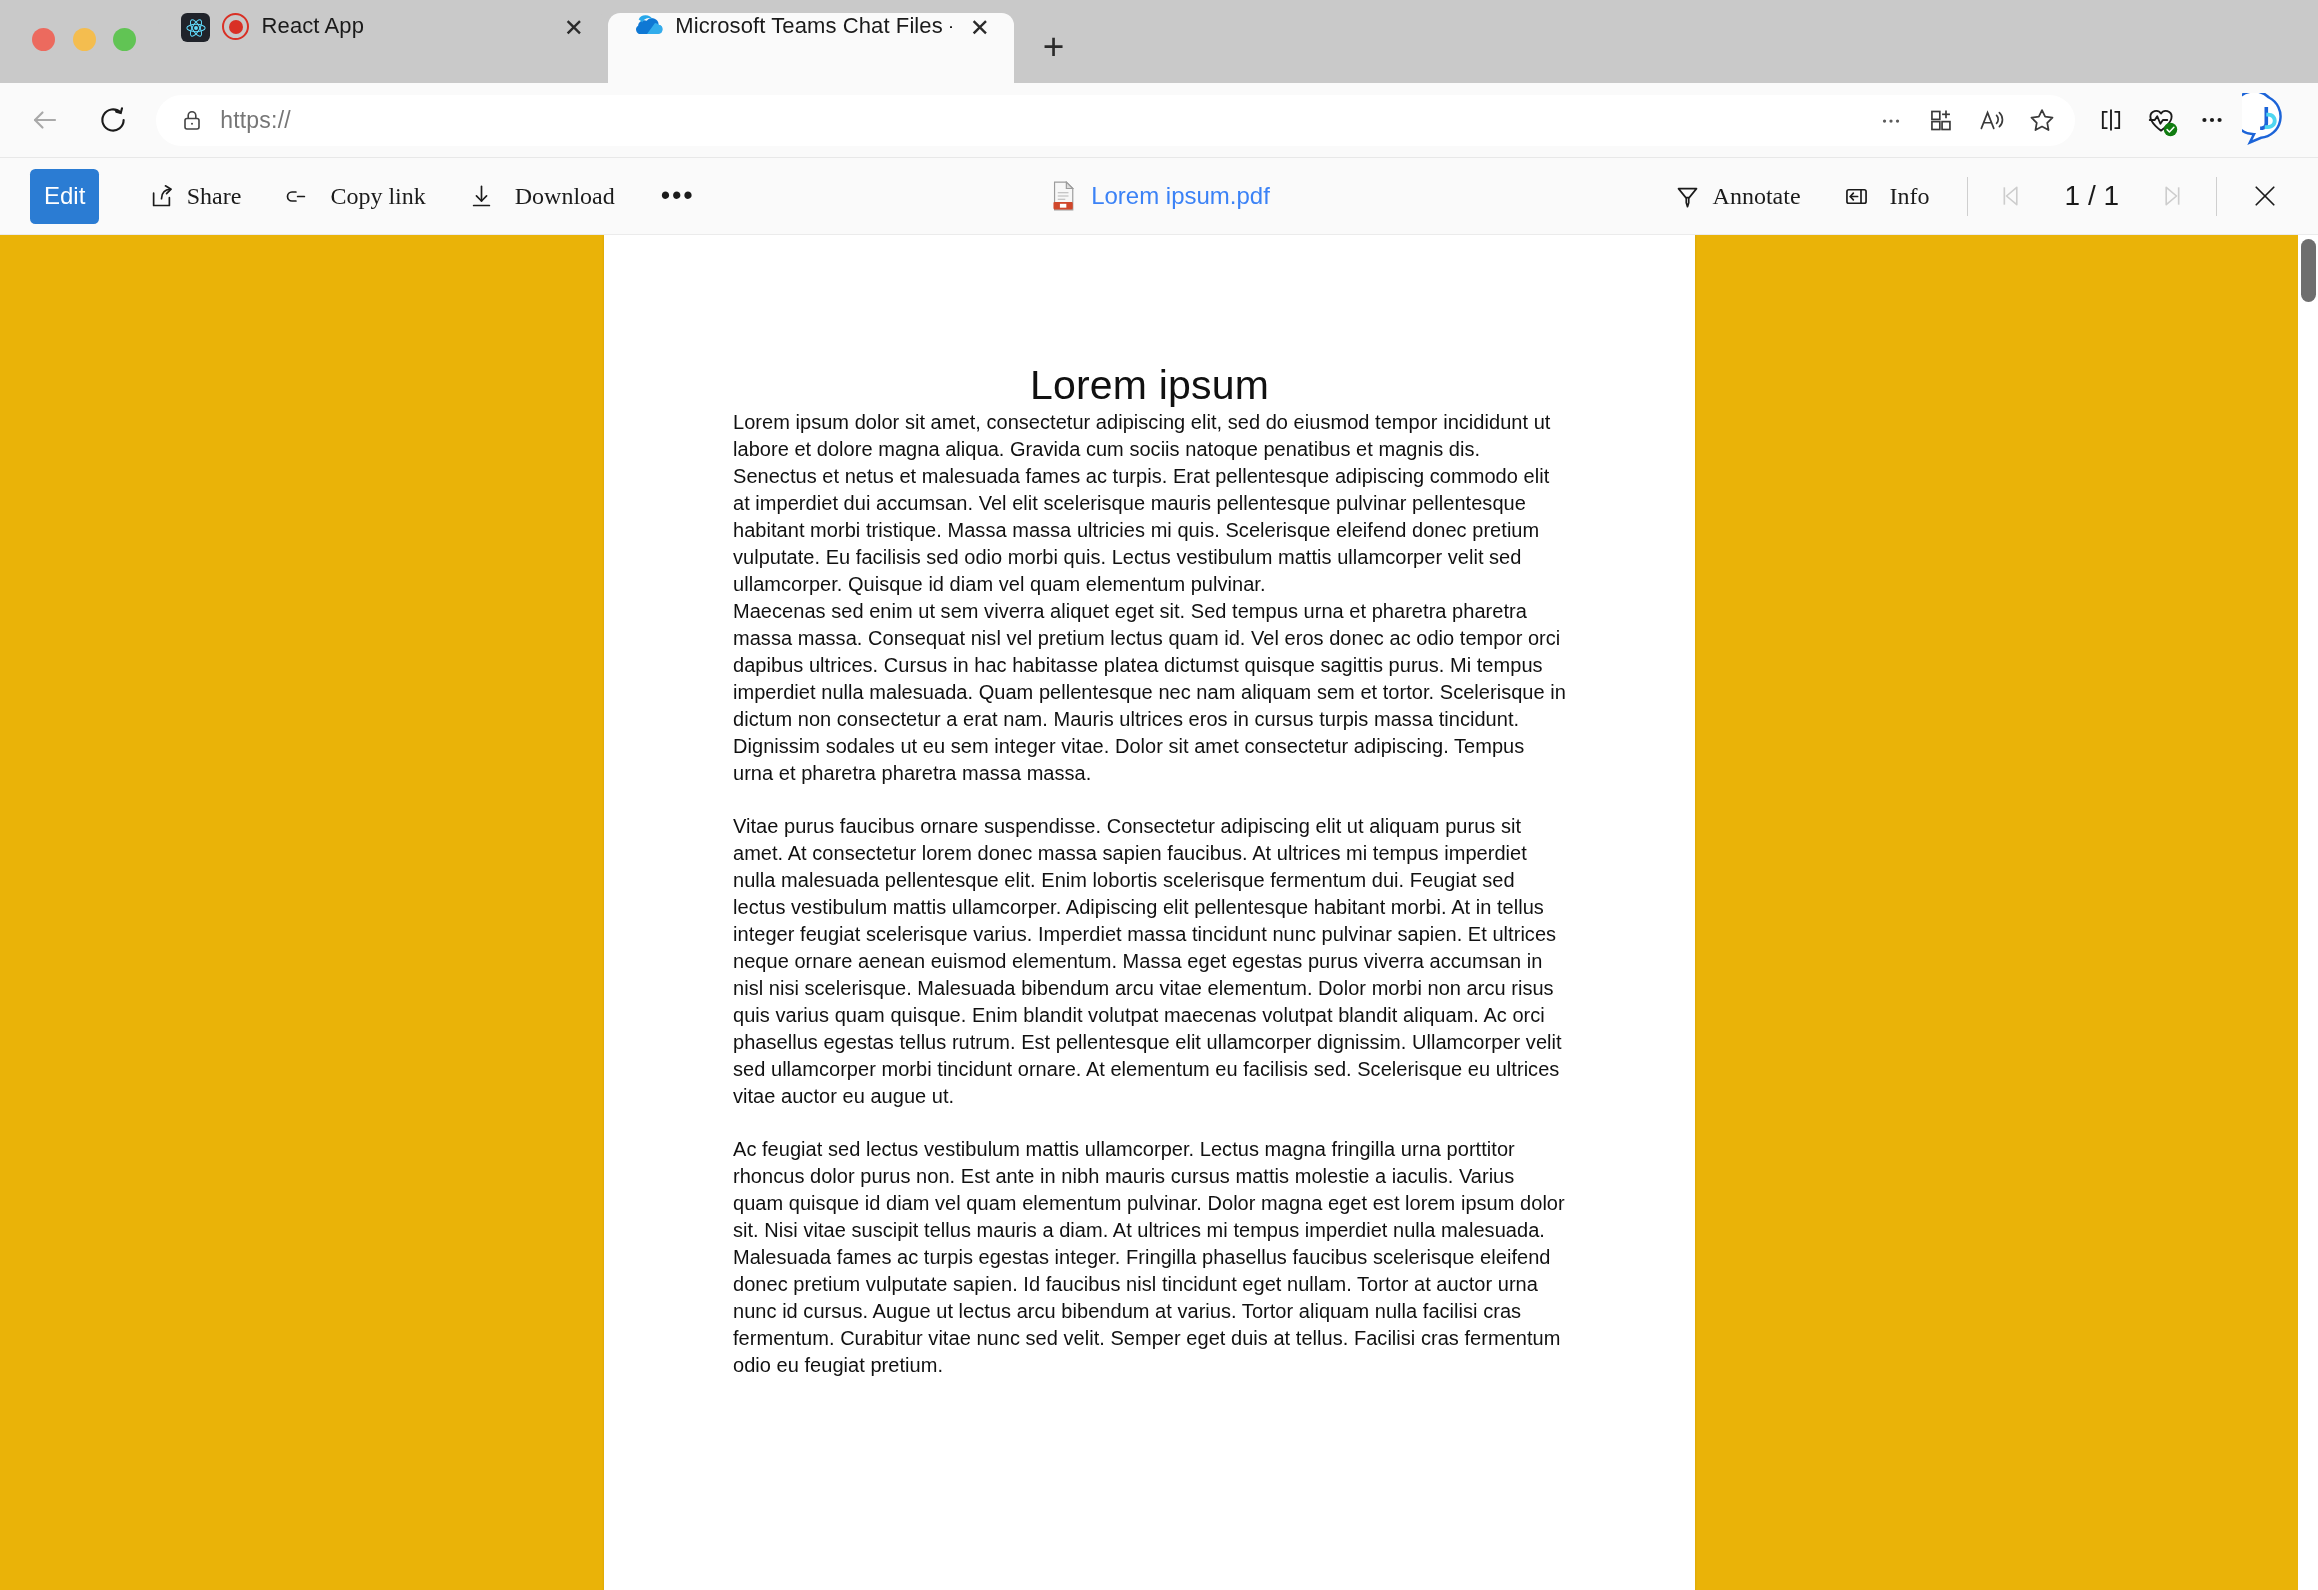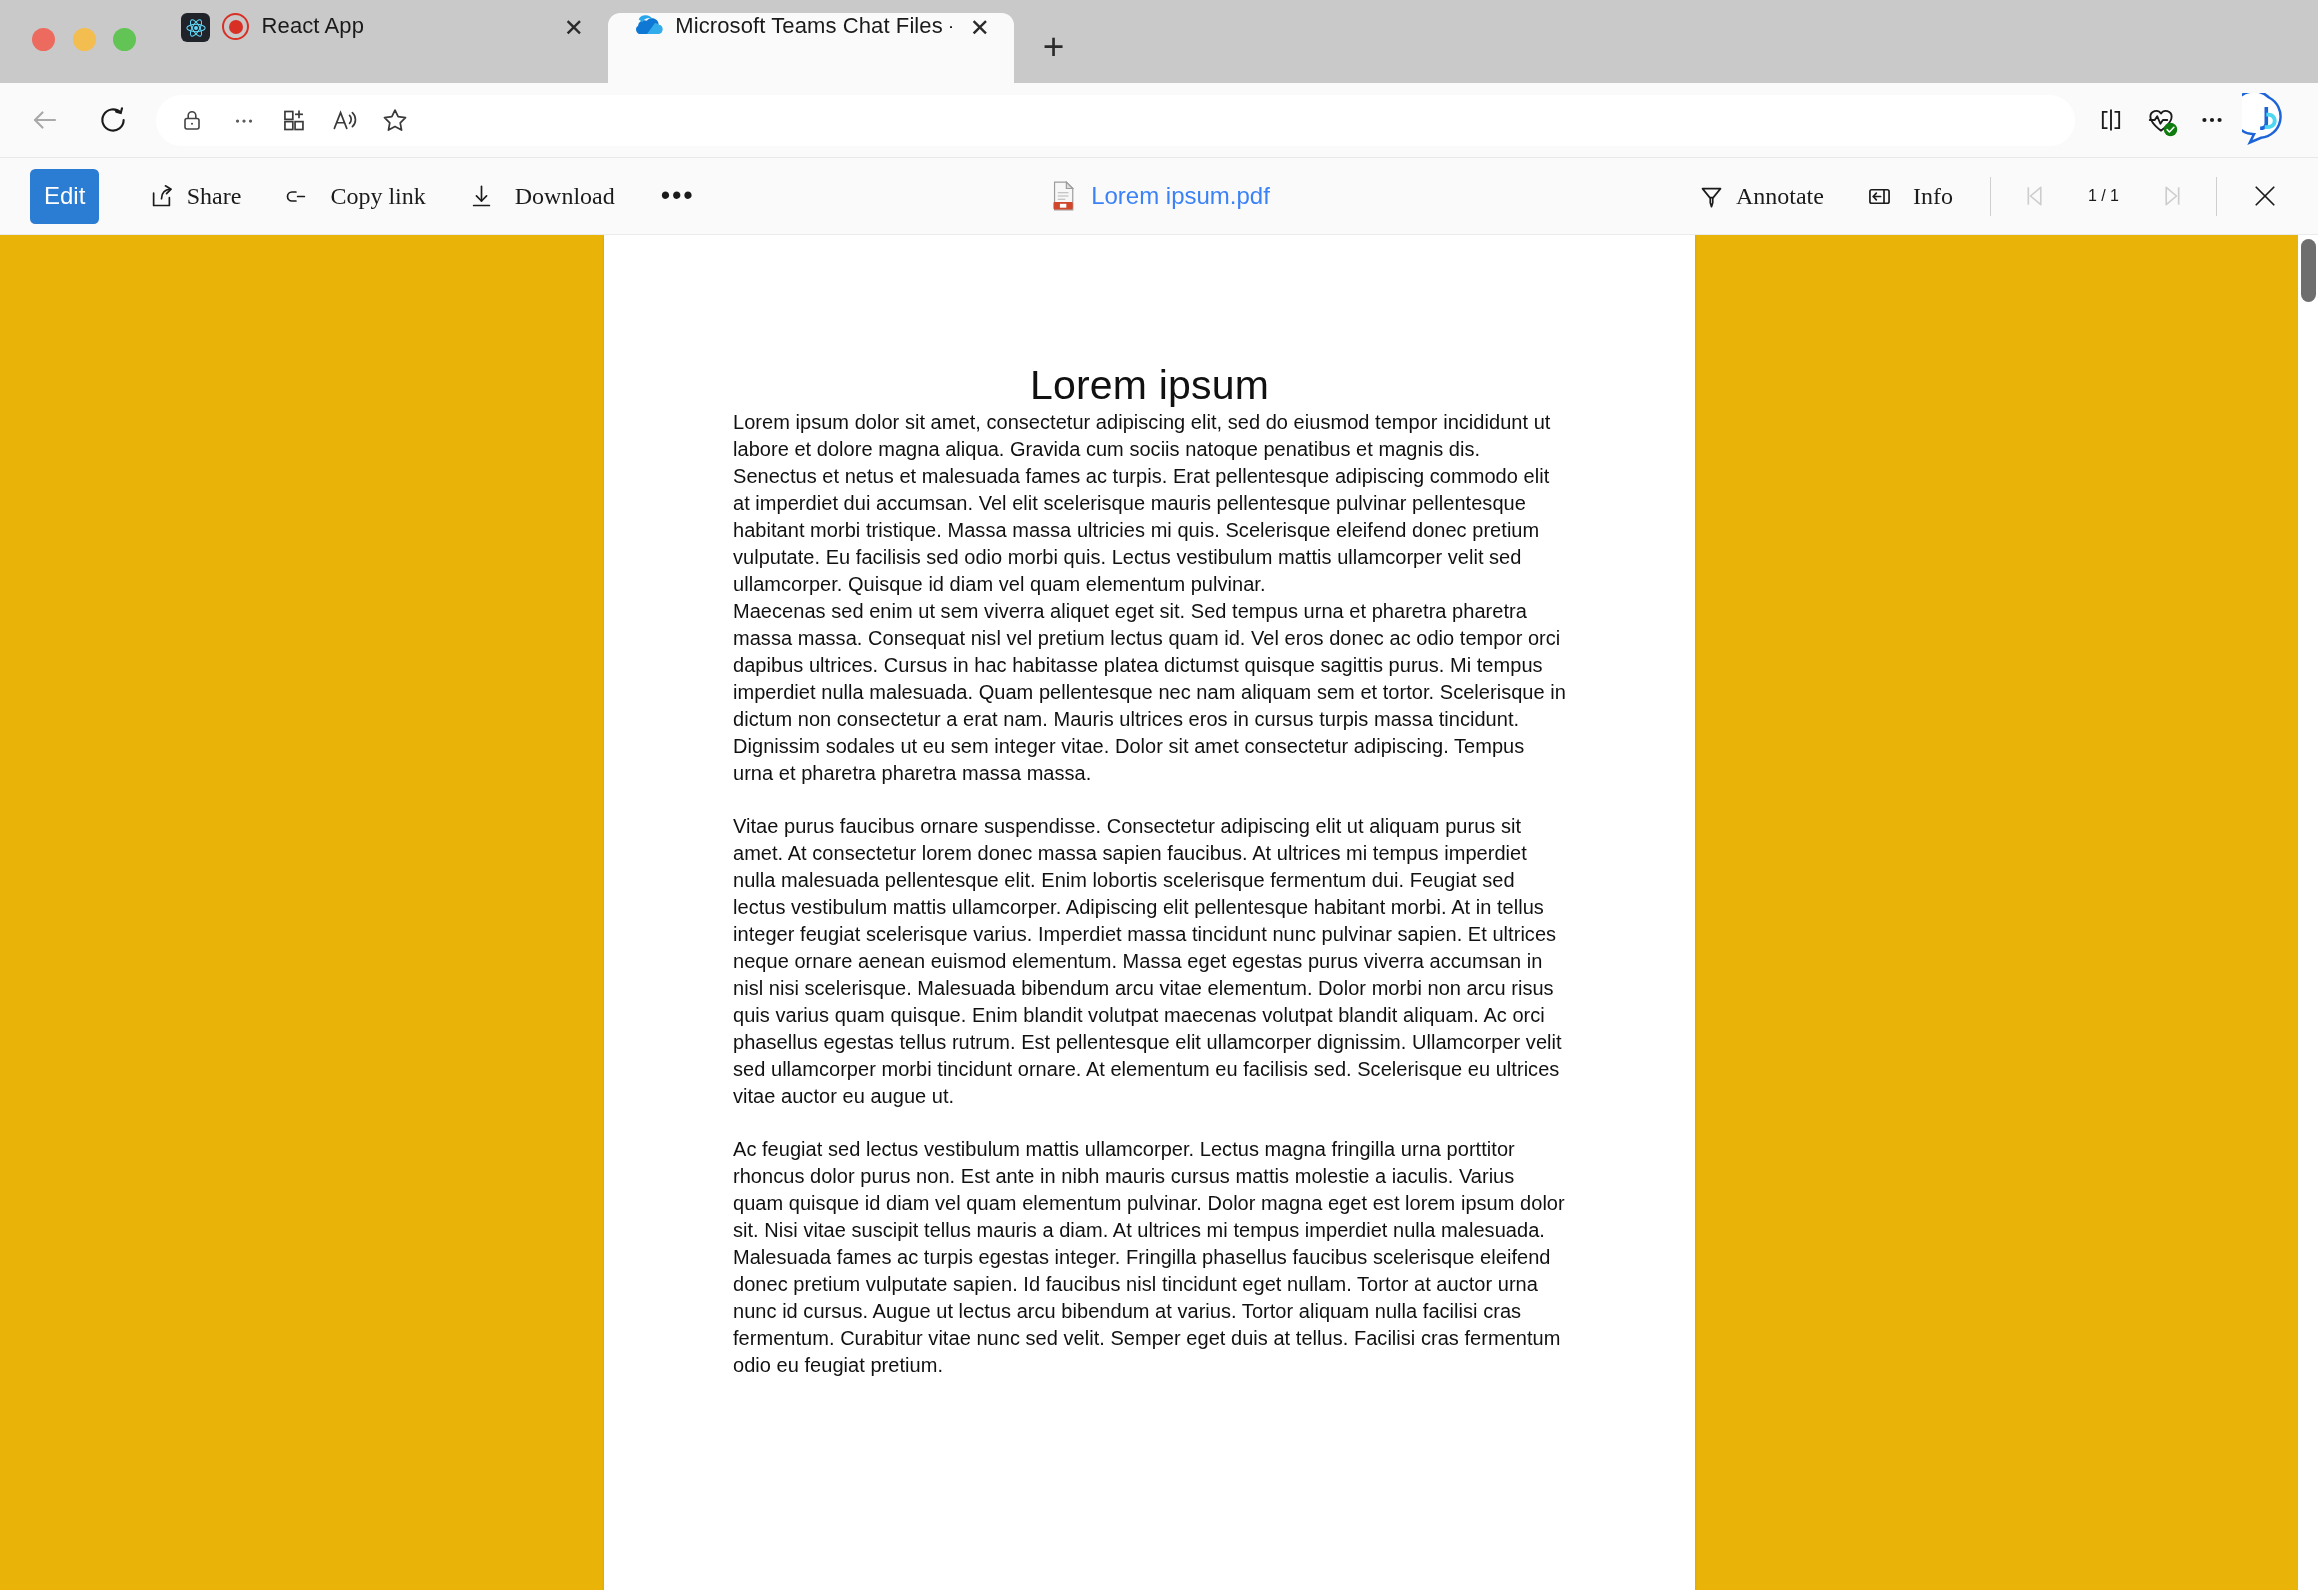--- a/index.html
+++ b/index.html
@@ -175,21 +175,21 @@
     margin-left: auto;
     display: flex; align-items: center;
   }
   .vsep { width: 0.9px; height: 39px; background: #cfcfcf; margin: 0 23px; flex-shrink: 0; }
   .pagenav { display: flex; align-items: center; gap: 8.8px; }
   .pagearrow {
     width: 46px; height: 46px;
     display: flex; align-items: center; justify-content: center;
     border-radius: 5.3px; flex-shrink: 0;
   }
-  .pagecount { font-size: 16px; color: #1b1b1b; padding: 0 19.3px; white-space: nowrap; }
+  .pagecount { font-size: 28px; color: #1b1b1b; padding: 0 19.3px; white-space: nowrap; }
   .closebtn {
     width: 49px; height: 49px;
     display: flex; align-items: center; justify-content: center;
     border-radius: 5.3px; flex-shrink: 0;
   }
 
   
   .viewer {
     position: relative;
     height: 1355px;
@@ -296,20 +296,21 @@
   </div>
 
   <div class="urlbar">
     <span style="display:flex;flex-shrink:0">
       <svg width="24" height="24" viewBox="0 0 24 24" fill="none" stroke="#444" stroke-width="1.6">
         <rect x="5" y="10.5" width="14" height="10.5" rx="2"></rect>
         <path d="M8.2 10.5V7.6a3.8 3.8 0 0 1 7.6 0v2.9"></path>
         <circle cx="12" cy="15.7" r="1" fill="#444" stroke="none"></circle>
       </svg>
     </span>
+    <span class="url-text" title="Search or enter web address">https://</span>
     <span class="url-icons">
       <span class="url-icon">
         <svg width="26" height="26" viewBox="0 0 24 24" fill="#5b5b5b">
             <circle cx="6" cy="13" r="1.5"></circle>
             <circle cx="12" cy="13" r="1.5"></circle>
             <circle cx="18" cy="13" r="1.5"></circle>
           </svg>
       </span>
       <span class="url-icon">
         <svg width="27" height="27" viewBox="0 0 24 24" fill="none" stroke="#3a3a3a" stroke-width="1.5">

